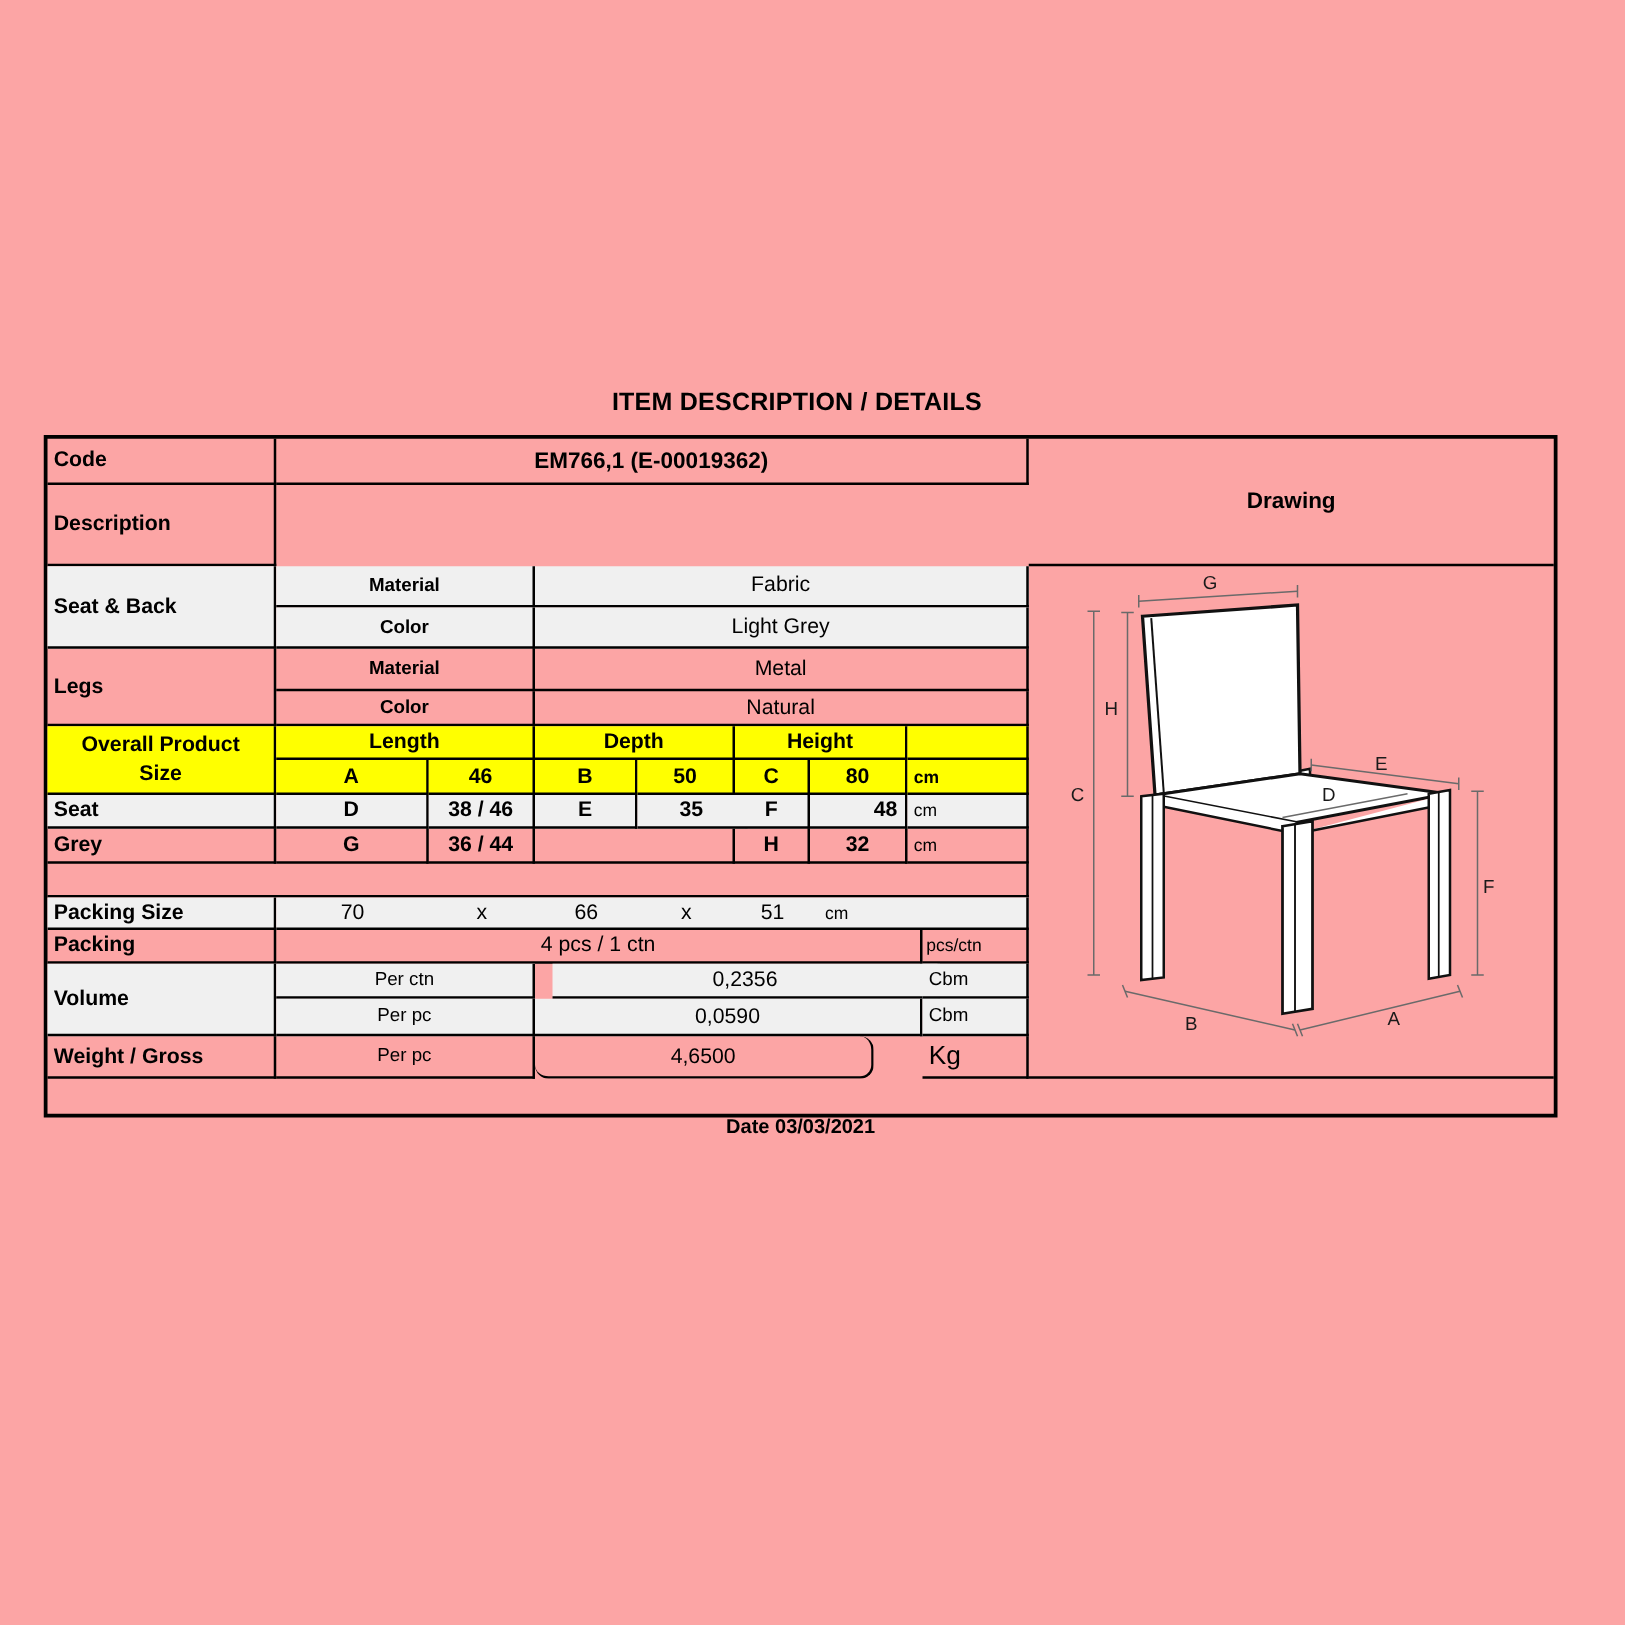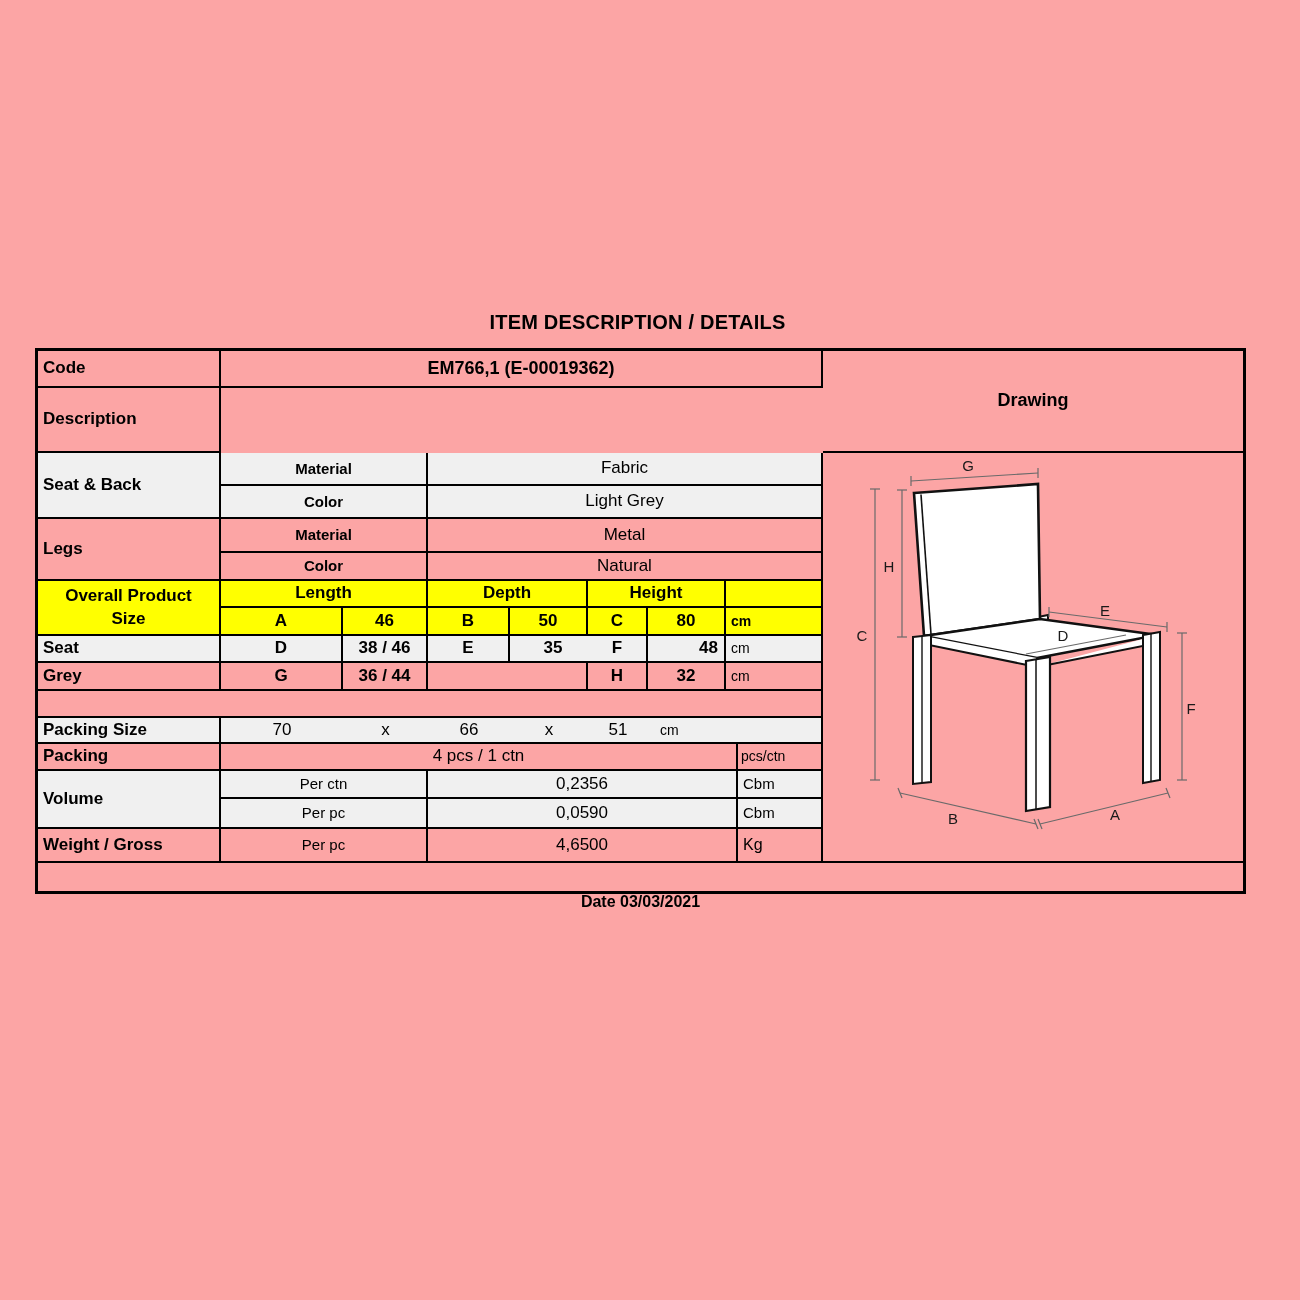--- a/index.html
+++ b/index.html
@@ -98,30 +98,30 @@
       <span style="left:367px;width:60px;">51</span>
       <span class="unit" style="left:427px;width:78px;justify-content:flex-start;padding-left:12px;">cm</span>
     </div>
 
     <div class="cell left bold" style="left:0;top:393px;width:183px;height:27px;">Packing</div>
     <div class="cell" style="left:183px;top:393px;width:517px;height:27px;">4 pcs / 1 ctn</div>
     <div class="cell left unit" style="left:700px;top:393px;width:85px;height:27px;padding-left:3px;">pcs/ctn</div>
 
     <div class="cell left bold grey" style="left:0;top:420px;width:183px;height:58px;">Volume</div>
     <div class="cell grey small" style="left:183px;top:420px;width:207px;height:28px;">Per ctn</div>
-    <div class="cell grey" style="left:390px;top:420px;width:310px;height:28px;">0,2356</div>
+    <div class="cell grey" style="left:404px;top:420px;width:310px;height:28px;">0,2356</div>
     <div class="cell left grey small" style="left:700px;top:420px;width:85px;height:28px;">Cbm</div>
     <div class="cell grey small" style="left:183px;top:448px;width:207px;height:30px;">Per pc</div>
     <div class="cell grey" style="left:390px;top:448px;width:310px;height:30px;">0,0590</div>
     <div class="cell left grey small" style="left:700px;top:448px;width:85px;height:30px;">Cbm</div>
 
     <div class="cell left bold" style="left:0;top:478px;width:183px;height:34px;">Weight / Gross</div>
     <div class="cell small" style="left:183px;top:478px;width:207px;height:34px;">Per pc</div>
-    <div class="cell" style="left:390px;top:478px;width:310px;height:34px;">4,6500</div>
-    <div class="cell left" style="left:700px;top:478px;width:85px;height:34px;font-size:16px;">Kg</div>
+    <div class="cell" style="left:390px;top:478px;width:271px;height:34px;border-radius:11px;">4,6500</div>
+    <div class="cell left" style="left:700px;top:478px;width:85px;height:34px;font-size:21px;">Kg</div>
 
     <div class="cell noright" style="left:785px;top:102px;width:420px;height:410px;padding:0;">
       <svg width="420" height="410" viewBox="0 0 420 410">
 
         <polygon points="215,165 225,163 225,320 215,322" fill="#ffffff" stroke="#111111" stroke-width="2"></polygon>
 
         <polygon points="91,41 215,32 217,167 101,184" fill="#ffffff" stroke="#111111" stroke-width="2.6"></polygon>
         <line x1="98" y1="42.5" x2="108" y2="182" stroke="#111111" stroke-width="1.6"></line>
 
         <polygon points="101,184 217,167 335,183 214,206" fill="#ffffff" stroke="#111111" stroke-width="2.4"></polygon>

